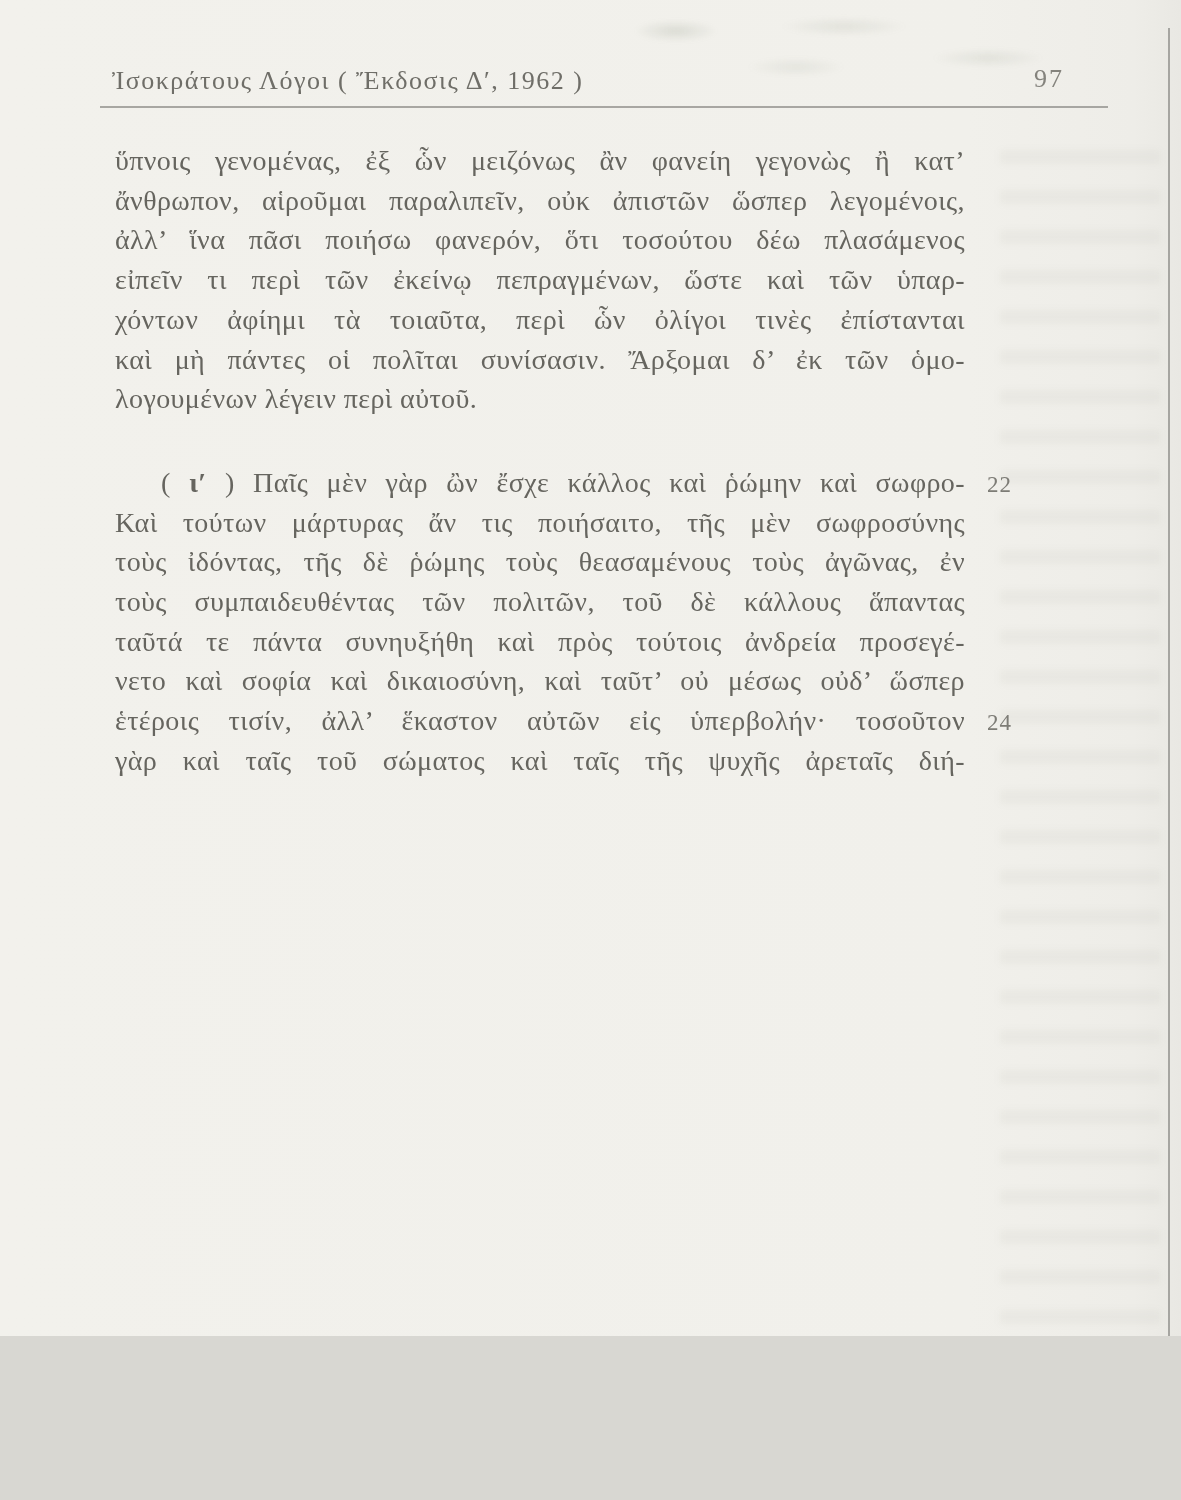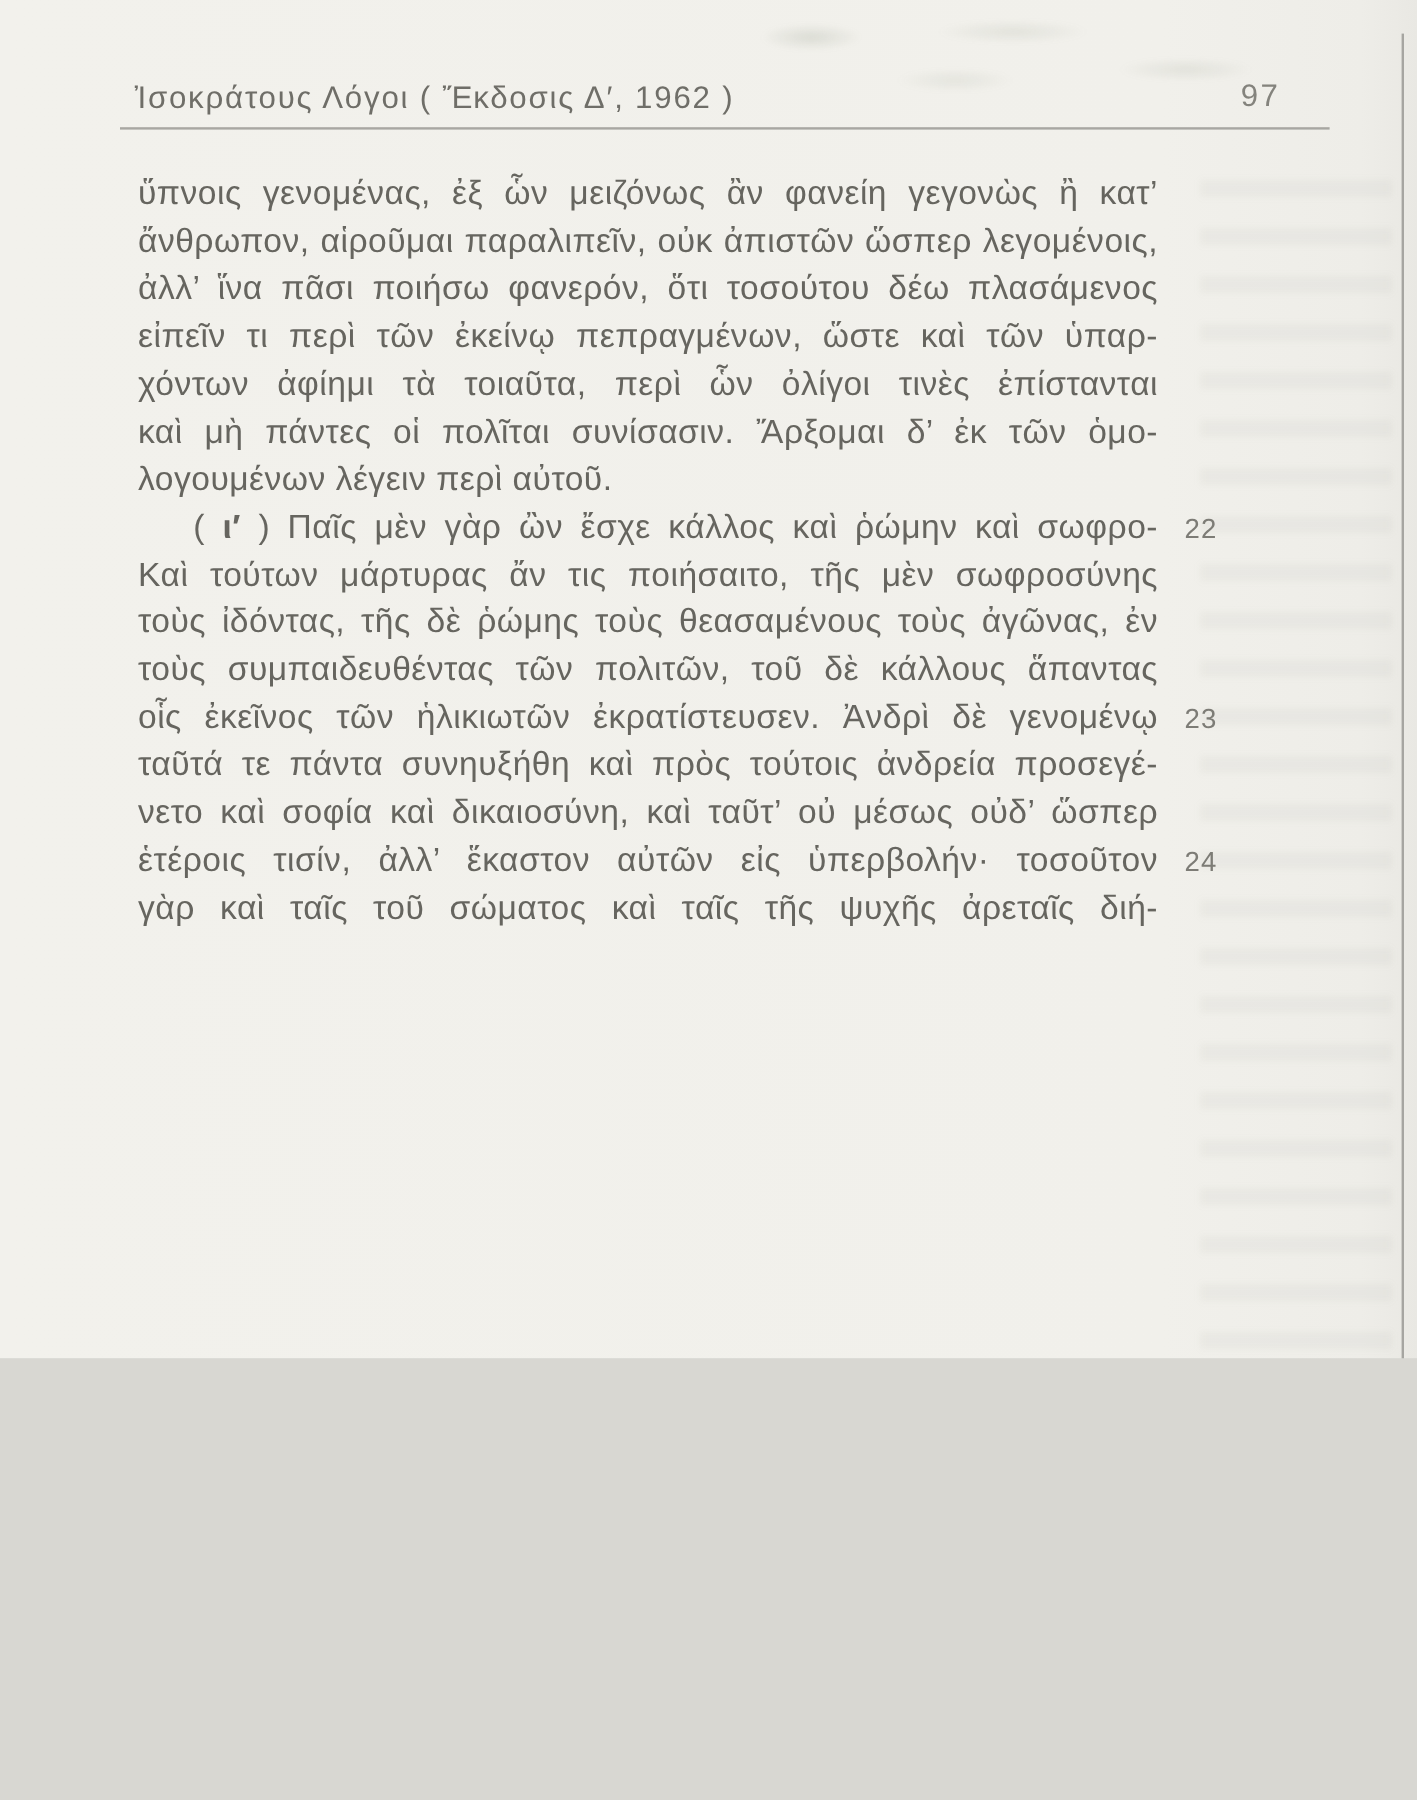--- a/index.html
+++ b/index.html
@@ -1,20 +1,20 @@
 <!DOCTYPE html>
 <html lang="el"><head>
 <meta charset="utf-8">
 <style>
   html,body{margin:0;padding:0;background:#d8d7d2;}
   .page{
     position:relative;
-    width:1181px;height:1132px;
+    width:1181px;height:1336px;
     background:linear-gradient(90deg,#f2f1ec 0%,#f1f0eb 82%,#eeede8 96%,#e9e8e3 100%);
-    font-family:Liberation Sans, sans-serif;
+    font-family:Liberation Serif, serif;
     color:#66655f;
     overflow:hidden;
   }
   
   .header-title{
     position:absolute;left:112px;top:66px;
     font-size:26px;letter-spacing:1.5px;color:#6f6e68;
     white-space:nowrap;
   }
   .page-number{
@@ -30,21 +30,21 @@
     position:absolute;left:115px;top:141px;width:850px;
     font-size:28px;line-height:39.7px;
     letter-spacing:.4px;
   }
   .line{
     position:relative;
     text-align:justify;text-align-last:justify;
     white-space:normal;
   }
   .line.flush{text-align-last:left;}
-  .line.indent{padding-left:46px;}
+  .line.indent{padding-left:46px;margin-top:44px;}
   .bold{font-weight:bold;}
   .margin-num{
     position:absolute;left:100%;margin-left:22px;top:2px;
     font-size:23px;letter-spacing:1px;color:#7d7c76;
     text-align:center;
   }
   
   .signature-mark{
     position:absolute;left:922px;top:1392px;
     font-size:24px;color:#75746e;
@@ -94,21 +94,20 @@
       <div class="line"><span>ἄνθρωπον, αἱροῦμαι παραλιπεῖν, οὐκ ἀπιστῶν ὥσπερ λεγομένοις,</span></div>
       <div class="line"><span>ἀλλ’ ἵνα πᾶσι ποιήσω φανερόν, ὅτι τοσούτου δέω πλασάμενος</span></div>
       <div class="line"><span>εἰπεῖν τι περὶ τῶν ἐκείνῳ πεπραγμένων, ὥστε καὶ τῶν ὑπαρ-</span></div>
       <div class="line"><span>χόντων ἀφίημι τὰ τοιαῦτα, περὶ ὧν ὀλίγοι τινὲς ἐπίστανται</span></div>
       <div class="line"><span>καὶ μὴ πάντες οἱ πολῖται συνίσασιν. Ἄρξομαι δ’ ἐκ τῶν ὁμο-</span></div>
       <div class="line flush"><span>λογουμένων λέγειν περὶ αὐτοῦ.</span></div>
       <div class="line indent"><span>( </span><span class="bold">ι′</span><span> ) Παῖς μὲν γὰρ ὢν ἔσχε κάλλος καὶ ῥώμην καὶ σωφρο-</span><span class="margin-num">22</span></div>
       <div class="line"><span>Καὶ τούτων μάρτυρας ἄν τις ποιήσαιτο, τῆς μὲν σωφροσύνης</span></div>
       <div class="line"><span>τοὺς ἰδόντας, τῆς δὲ ῥώμης τοὺς θεασαμένους τοὺς ἀγῶνας, ἐν</span></div>
       <div class="line"><span>τοὺς συμπαιδευθέντας τῶν πολιτῶν, τοῦ δὲ κάλλους ἅπαντας</span></div>
-      <div class="line"><span>οἷς ἐκεῖνος τῶν ἡλικιωτῶν ἐκρατίστευσεν. Ἀνδρὶ δὲ γενομένῳ</span><span class="margin-num">23</span></div>
       <div class="line"><span>ταῦτά τε πάντα συνηυξήθη καὶ πρὸς τούτοις ἀνδρεία προσεγέ-</span></div>
       <div class="line"><span>νετο καὶ σοφία καὶ δικαιοσύνη, καὶ ταῦτ’ οὐ μέσως οὐδ’ ὥσπερ</span></div>
       <div class="line"><span>ἑτέροις τισίν, ἀλλ’ ἕκαστον αὐτῶν εἰς ὑπερβολήν· τοσοῦτον</span><span class="margin-num">24</span></div>
       <div class="line"><span>γὰρ καὶ ταῖς τοῦ σώματος καὶ ταῖς τῆς ψυχῆς ἀρεταῖς διή-</span></div>
     </div>
 
   <div class="signature-mark">7</div>
 
   <div class="page-edge-line"></div>
 

